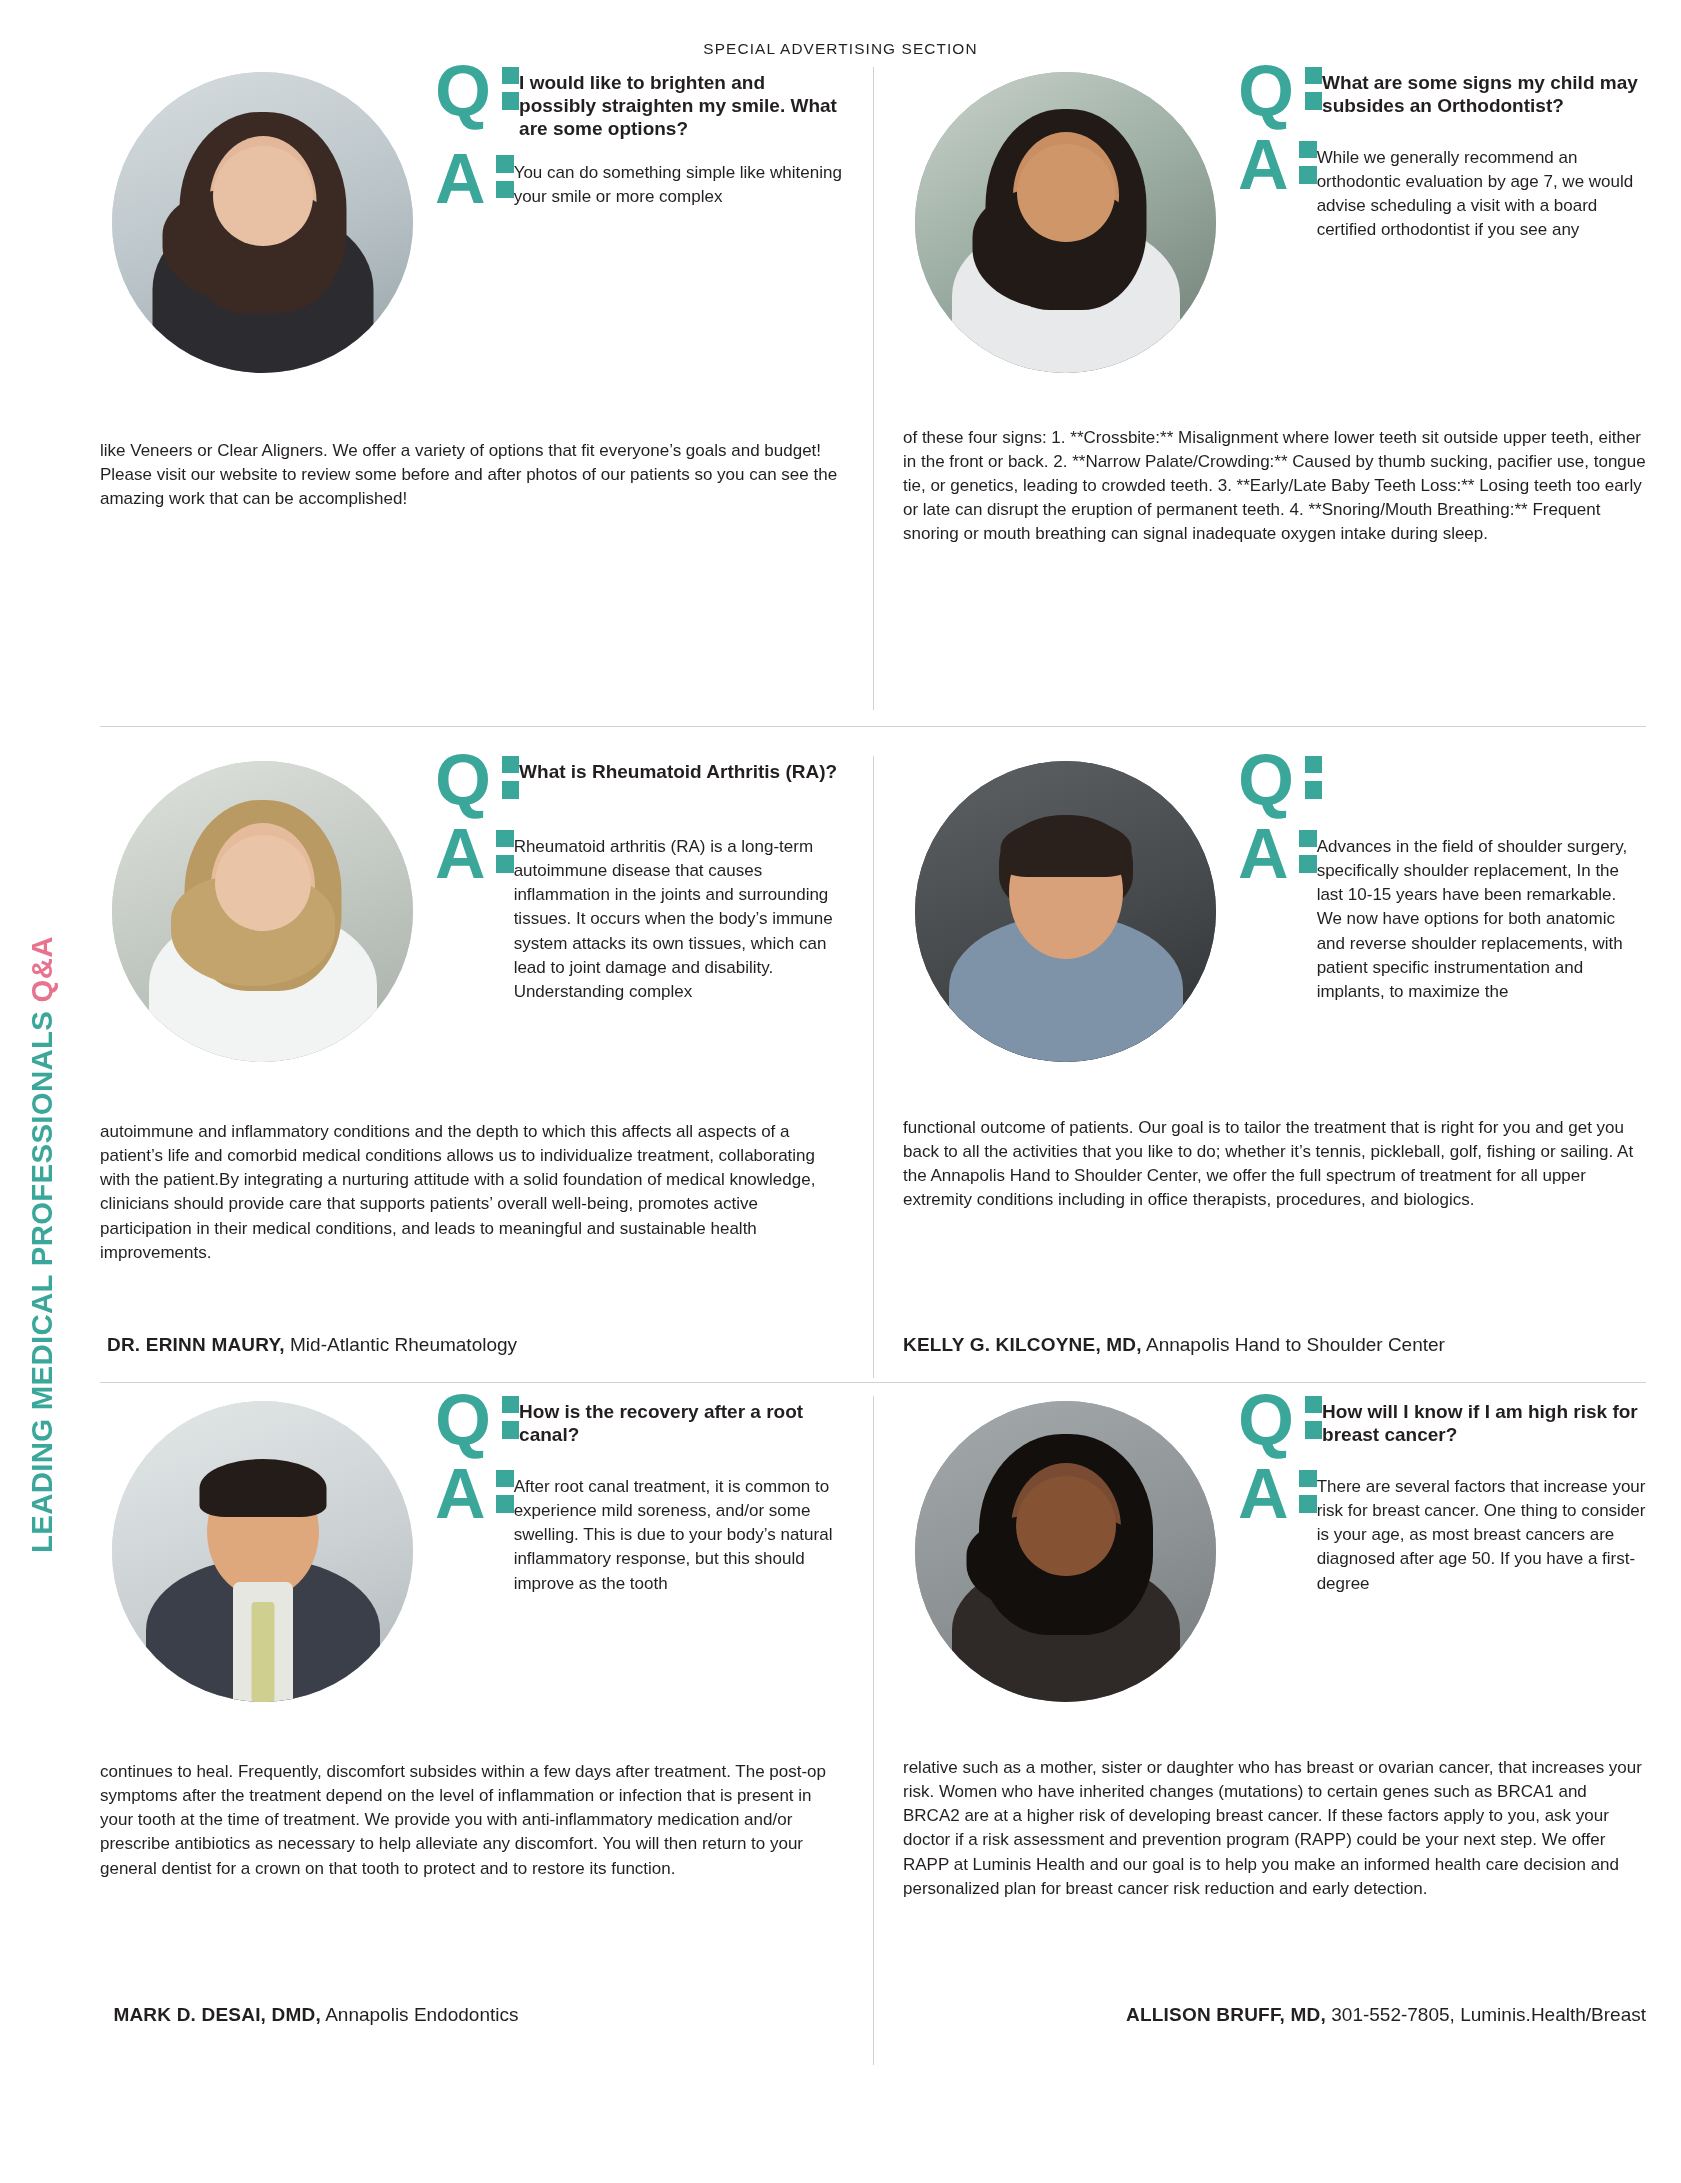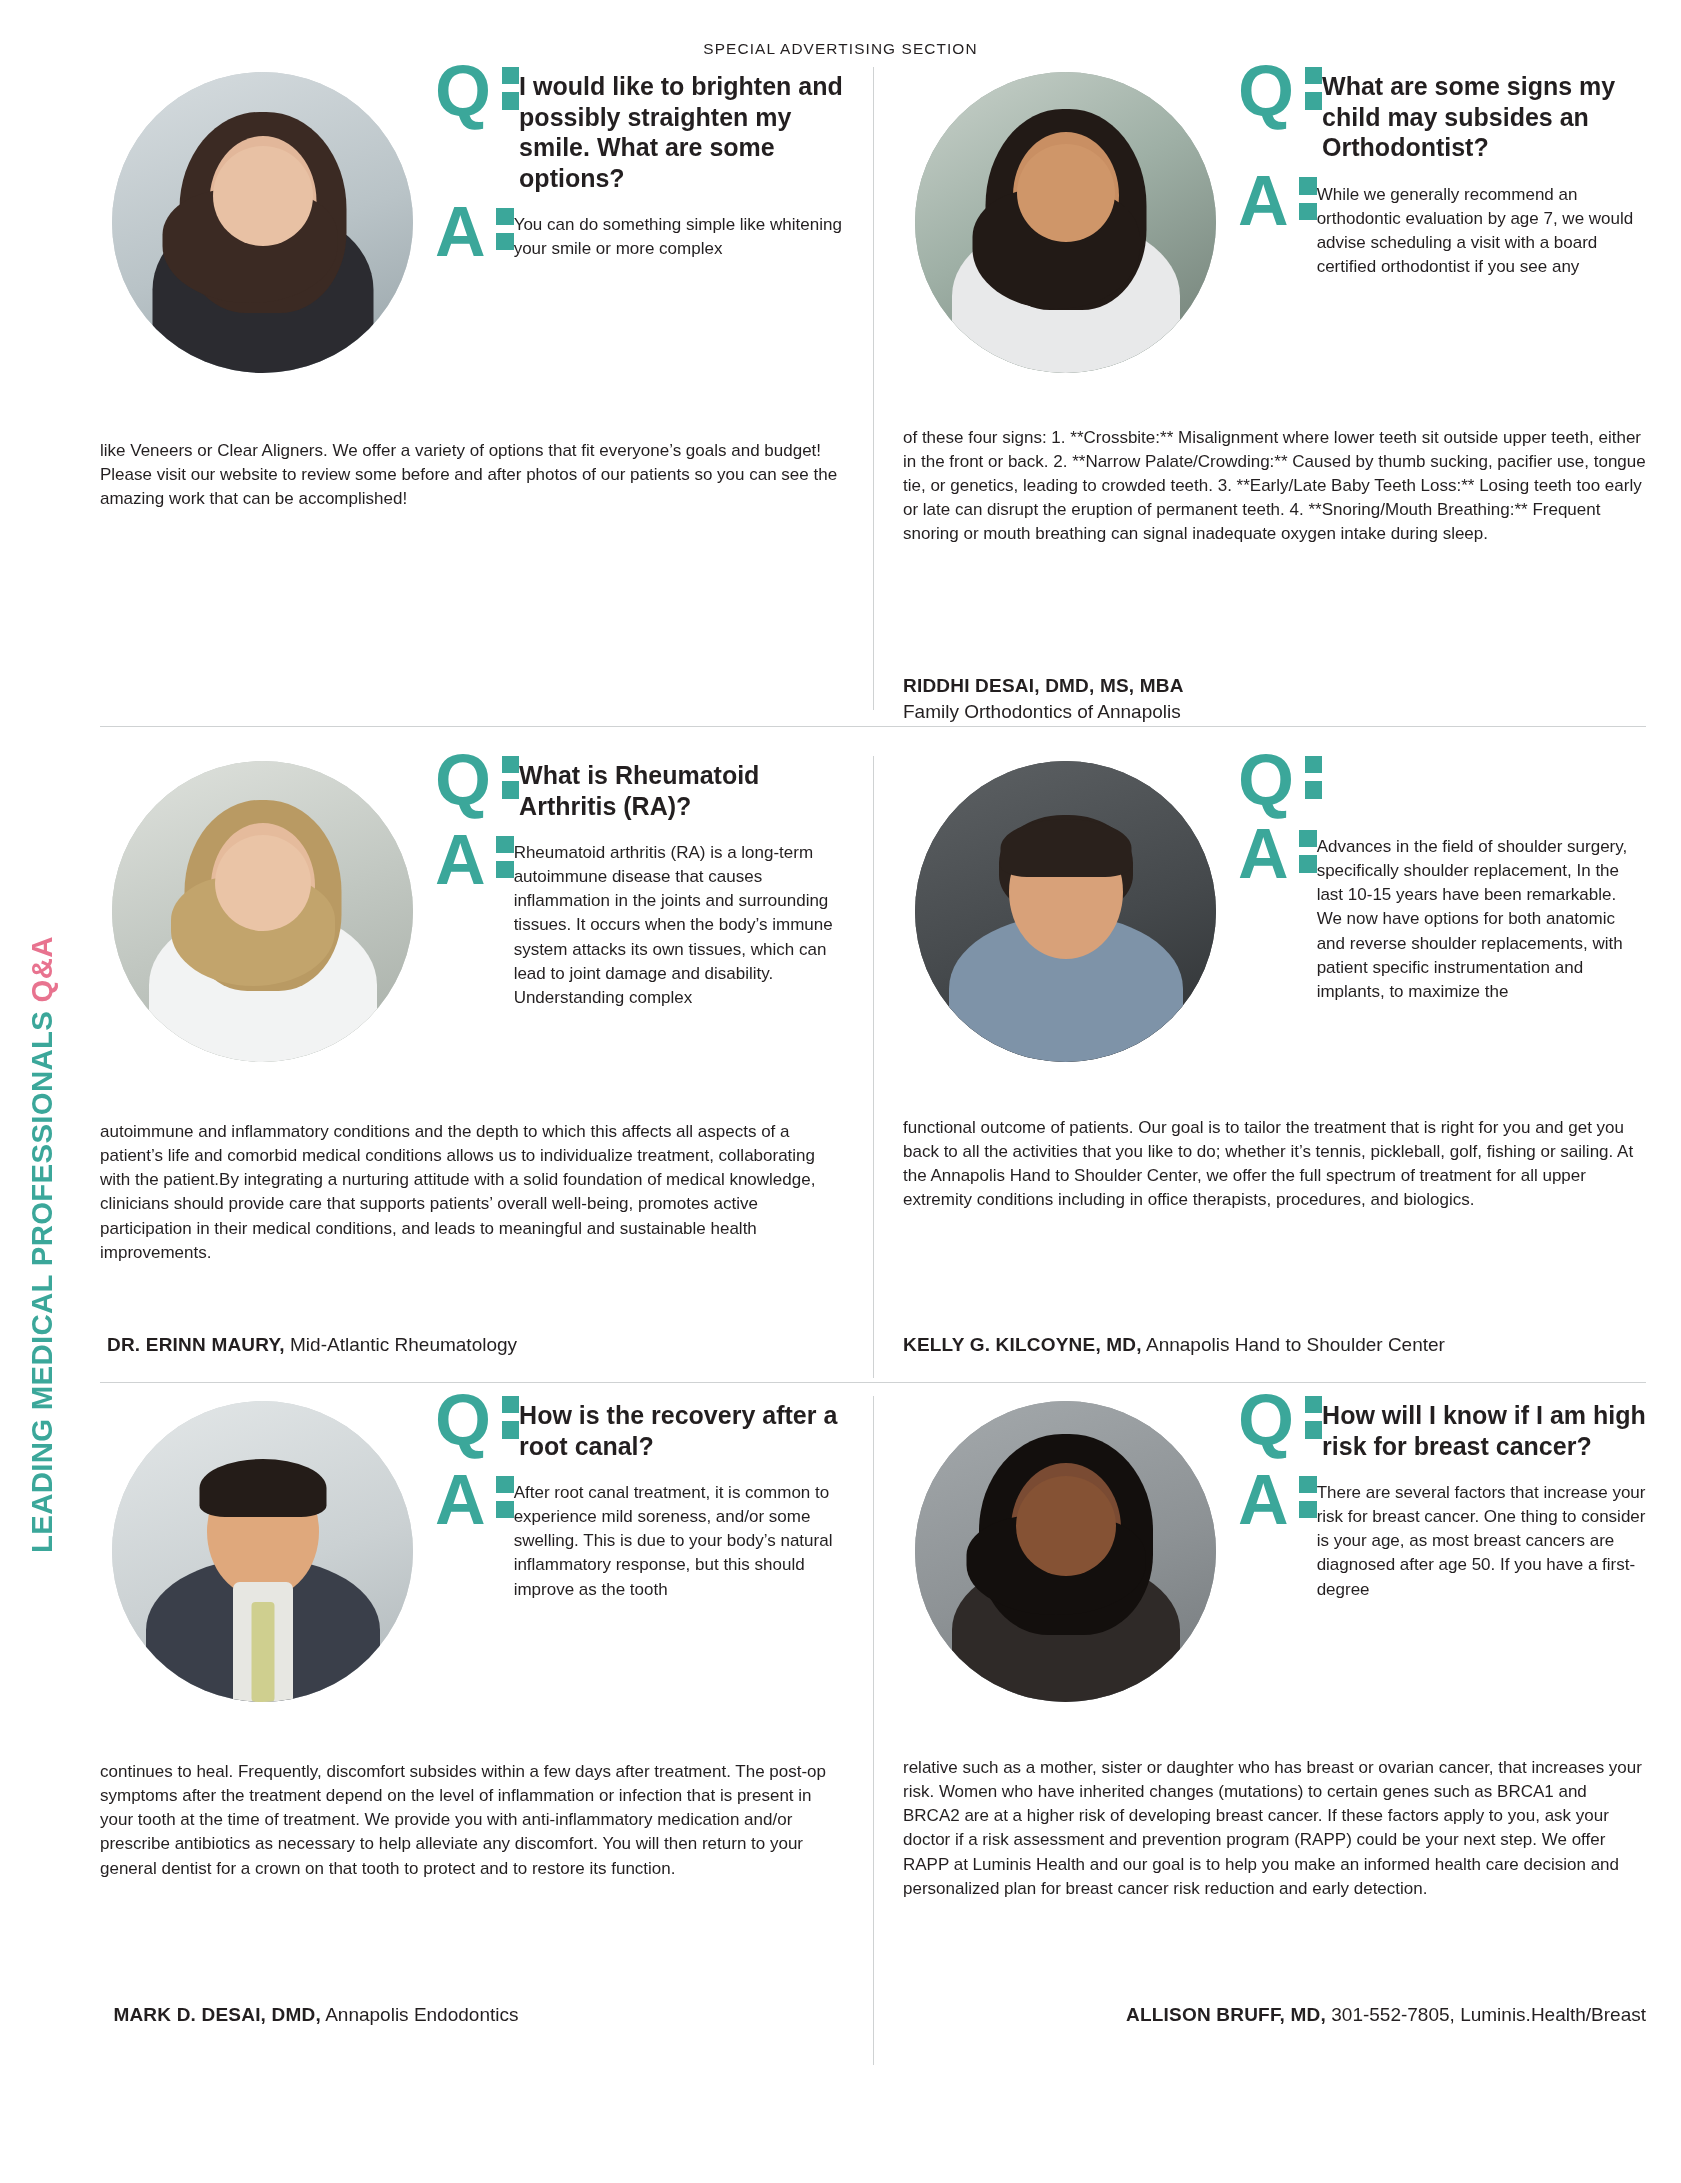--- a/index.html
+++ b/index.html
@@ -144,21 +144,21 @@
     margin-left: 2.7px;
   }
   .colon i {
     display: block;
     width: 17.4px;
     height: 17.4px;
     background: #3ba79a;
     margin-bottom: 8px;
   }
   .qtext {
-    font-size: 25px;
+    font-size: 19px;
     line-height: 1.22;
     font-weight: bold;
     color: #231f20;
     padding-top: 4px;
     flex: 1;
   }
   .amark {
     font-size: 70px;
     line-height: 0.82;
     font-weight: bold;
@@ -290,24 +290,20 @@
               <span class="amark">A</span>
               <span class="colon">
                   <i></i>
                   <i></i>
                 </span>
               <span class="atext">While we generally recommend an orthodontic evaluation by age 7, we would advise scheduling a visit with a board certified orthodontist if you see any</span>
             </div>
           </div>
         </div>
         <div class="body-text" style="margin-top:10.7px;">of these four signs: 1. **Crossbite:** Misalignment where lower teeth sit outside upper teeth, either in the front or back. 2. **Narrow Palate/Crowding:** Caused by thumb sucking, pacifier use, tongue tie, or genetics, leading to crowded teeth. 3. **Early/Late Baby Teeth Loss:** Losing teeth too early or late can disrupt the eruption of permanent teeth. 4. **Snoring/Mouth Breathing:** Frequent snoring or mouth breathing can signal inadequate oxygen intake during sleep.</div>
-        <div class="credit credit-abs" style="top:589px;">
-          <span class="name">RIDDHI DESAI, DMD, MS, MBA</span>
-          <span class="org-block">Family Orthodontics of Annapolis</span>
-        </div>
       </div>
     </div>
 
     <div class="cell col-left row2">
       <div class="cell-inner">
         <div class="top">
           <div class="photo" style="background:#c3c9c4;">
             <div class="sky" style="background:linear-gradient(160deg,#dfe2dd 0%,#c2c8c2 50%,#a6ada6 100%);"></div>
             <div class="body" style="width:228px;height:154px;bottom:0;background:#f2f3f3;"></div>
             <div class="hair" style="width:157px;height:191px;top:39px;background:#b99a63;"></div>

